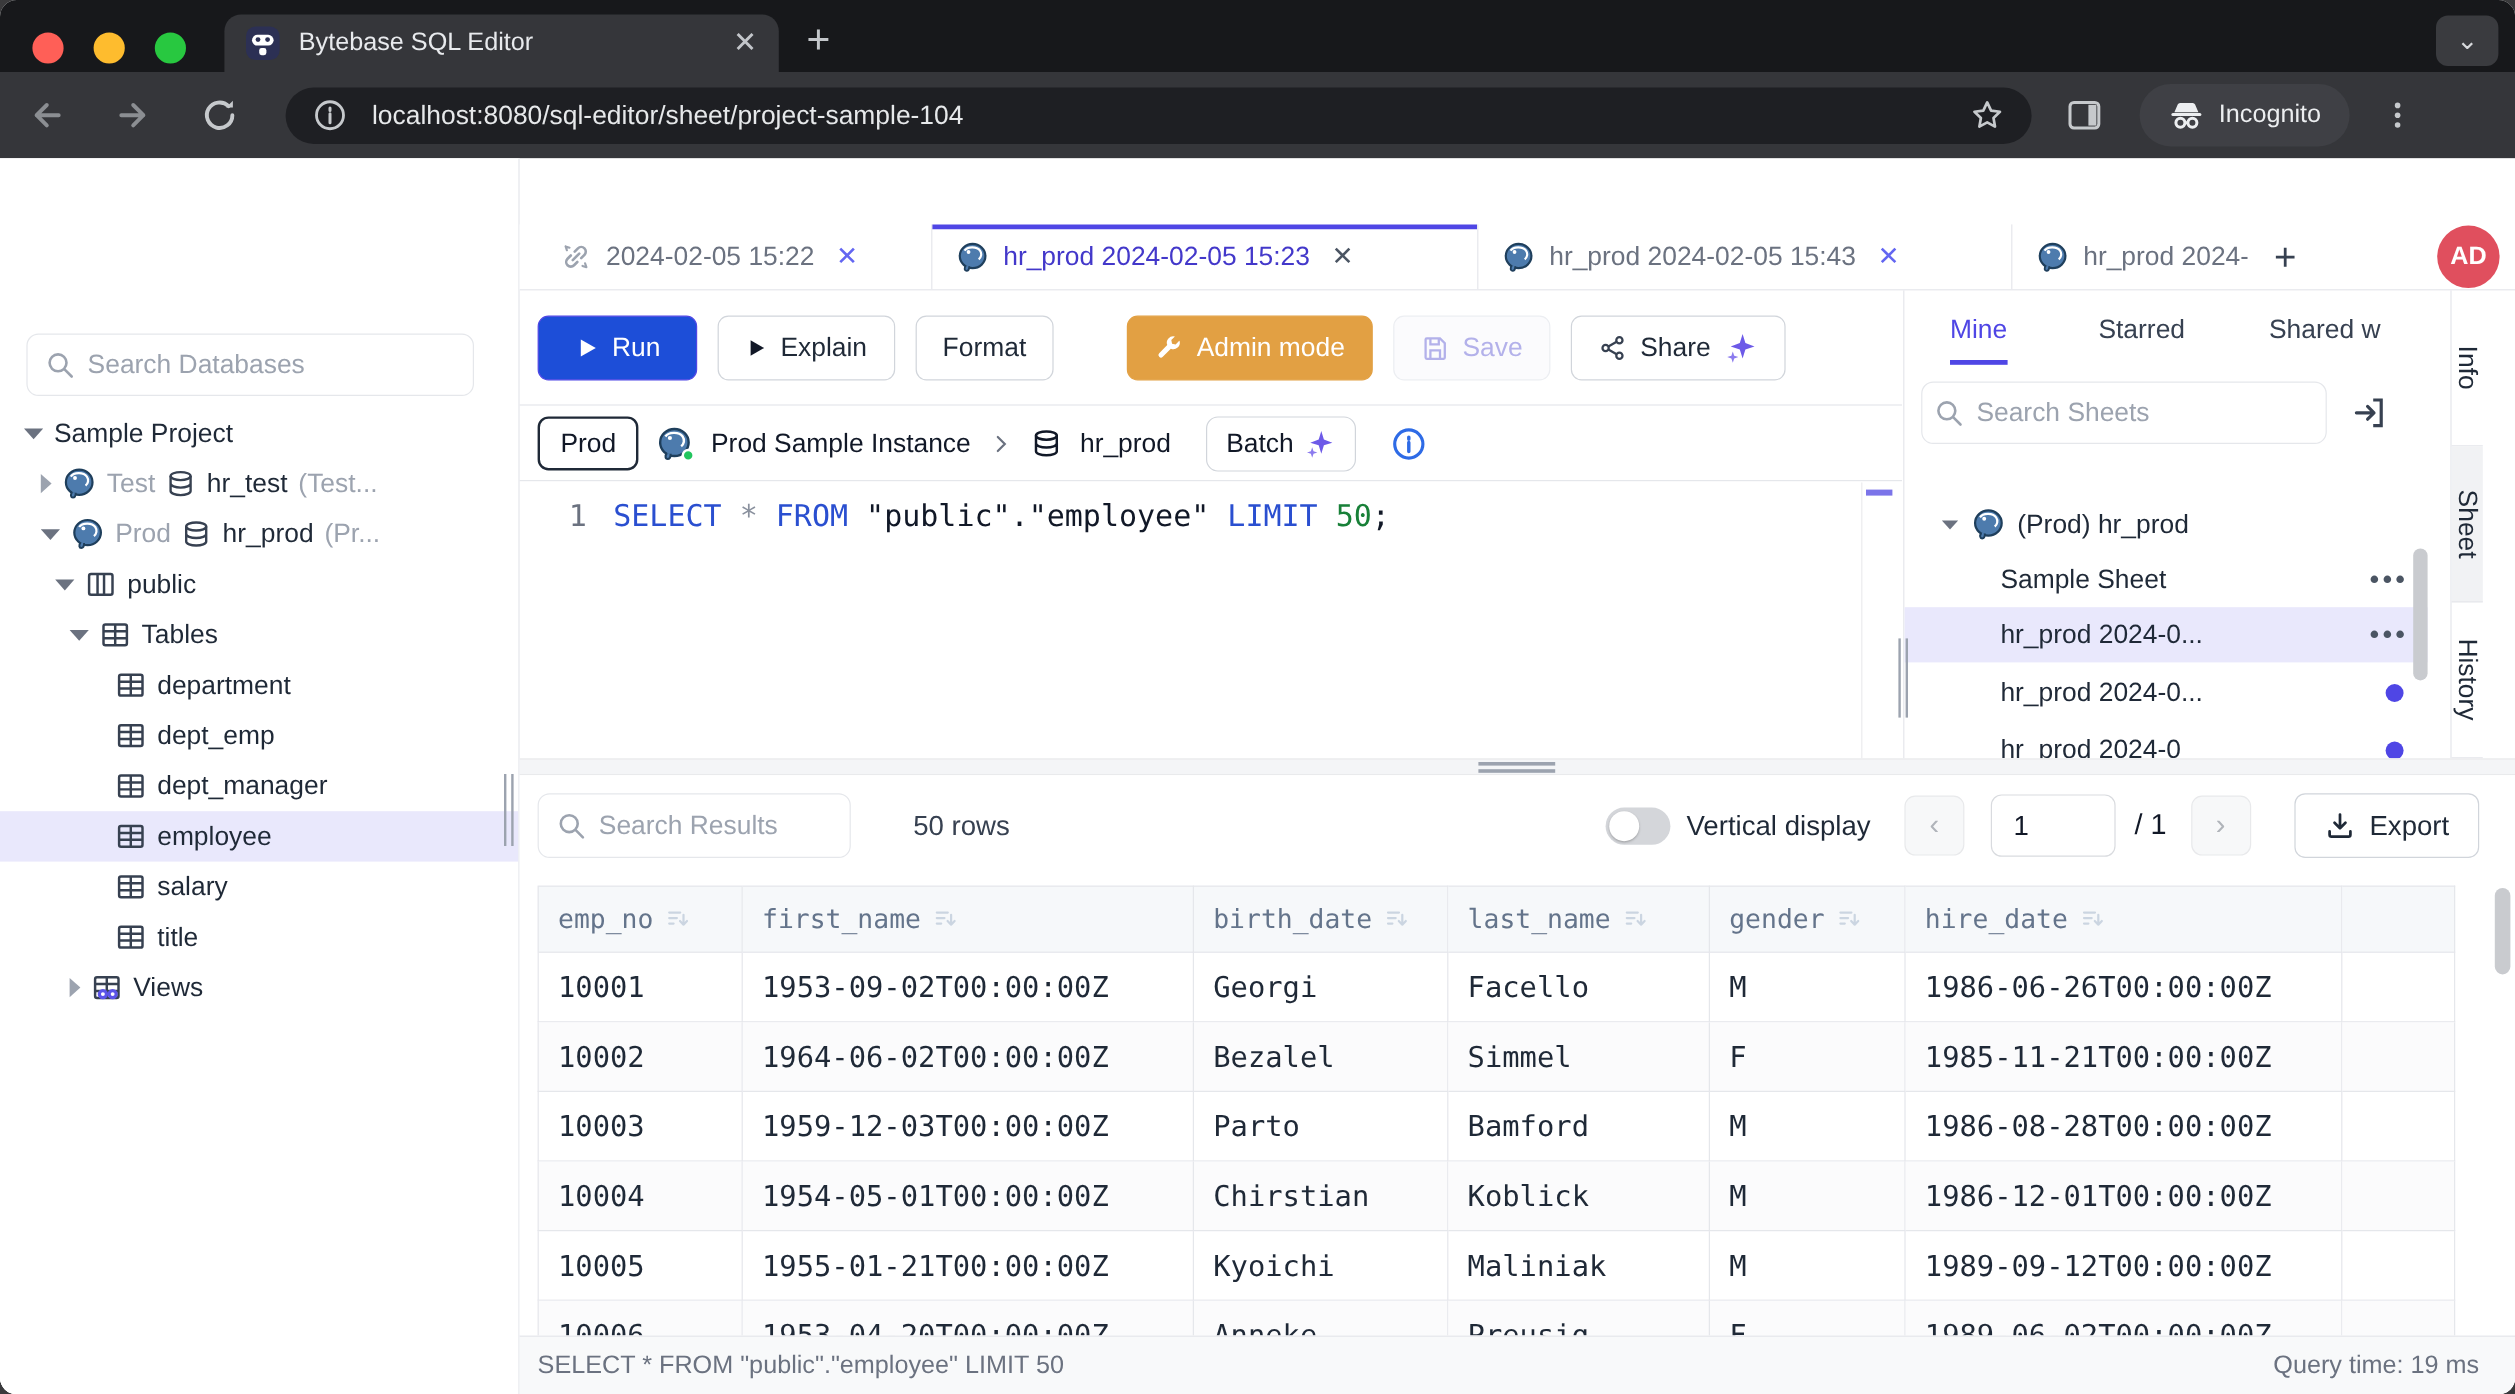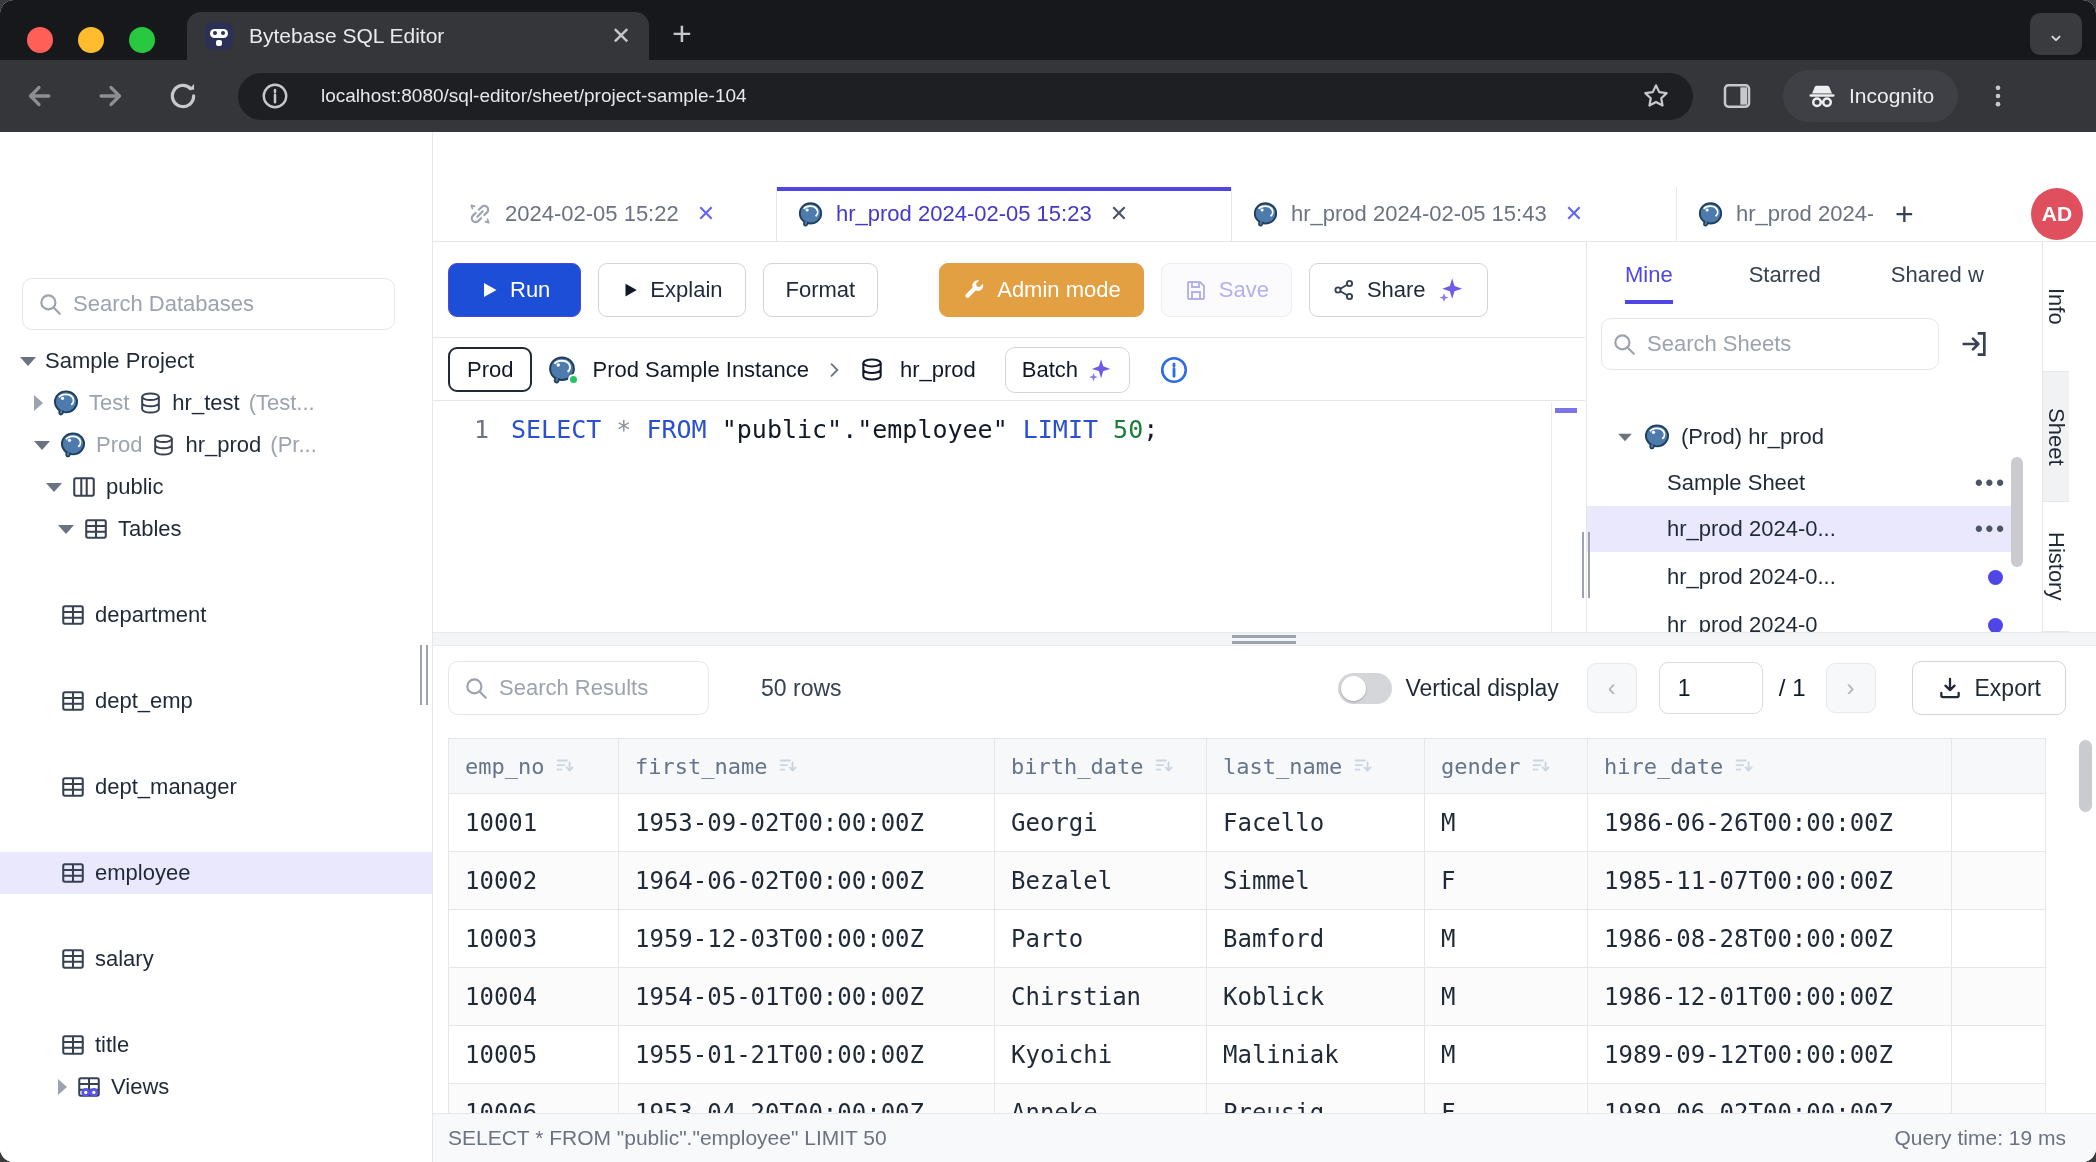--- a/index.html
+++ b/index.html
@@ -18,40 +18,40 @@
   .bchev { position:absolute; right:14px; top:13px; width:52px; height:42px; background:#3a3b3f; border-radius:10px; color:#d7d9dc; display:flex; align-items:center; justify-content:center; font-size:22px; }
   .favicon { width:28px; height:28px; border-radius:8px; background:#2c3054; position:relative; flex:none; }
   .favicon::before { content:""; position:absolute; left:5px; top:7px; width:18px; height:9px; border-radius:5px; background:#fff; }
   .favicon::after { content:""; position:absolute; left:11px; top:18px; width:6px; height:6px; background:#fff; border-radius:2px; }
   .favicon .eye { position:absolute; top:9px; width:4px; height:4px; border-radius:50%; background:#2c3054; }
   .favicon .eye.l{left:8px;} .favicon .eye.r{left:16px;}
 
   .chrome-bar { position:absolute; left:0; top:60px; width:100%; height:72px; background:#35363a; display:flex; align-items:center; padding:0 22px; }
   .nav-ic { width:34px; height:34px; margin-right:38px; flex:none; }
   .omnibox { height:47px; background:#1e1f23; border-radius:24px; flex:1; max-width:1455px; display:flex; align-items:center; padding:0 22px; margin-right:28px; }
-  .omni-url { color:#e6e8ea; font-size:19px; margin-left:31px; flex:1; white-space:nowrap; overflow:hidden; }
+  .omni-url { color:#e6e8ea; font-size:22px; margin-left:20px; flex:1; white-space:nowrap; overflow:hidden; }
   .chip-incog { height:52px; background:#3f4045; border-radius:26px; display:flex; align-items:center; gap:12px; padding:0 24px; color:#eceef0; font-size:21px; margin:0 26px 0 30px; }
 
   
   .app { position:absolute; left:0; top:132px; width:2096px; height:1030px; background:#fff; }
 
   
   .sidebar { position:absolute; left:0; top:0; width:433px; height:1030px; background:#fff; border-right:1px solid #e5e7eb; overflow:hidden; }
   .sb-header { position:absolute; left:0; top:48px; width:100%; height:72px; background:#f3f4f6; display:flex; align-items:center; padding:0 14px; }
   .seg-active { width:158px; height:56px; background:#fff; border-radius:10px; box-shadow:0 1px 3px rgba(0,0,0,.14); display:flex; align-items:center; justify-content:center; font-size:22px; color:#111827; font-weight:500; }
   .seg-rest { flex:1; text-align:center; font-size:22px; color:#374151; }
   .sb-search { position:absolute; left:22px; top:146px; width:373px; height:52px; border:1px solid #e5e7eb; border-radius:10px; display:flex; align-items:center; padding:0 14px; gap:10px; background:#fff; }
   .ph { color:#9ca3af; font-size:22px; }
   .tree { position:absolute; left:0; top:208px; width:100%; }
   .trow { height:42px; display:flex; align-items:center; gap:9px; font-size:22px; color:#1f2937; white-space:nowrap; overflow:hidden; }
   .trow.sel { background:#e9e8fc;text-align:center; }
   .muted { color:#9ca3af; }
   .car-d { width:0; height:0; border-left:8px solid transparent; border-right:8px solid transparent; border-top:9px solid #6b7280; flex:none; }
   .car-r { width:0; height:0; border-top:8px solid transparent; border-bottom:8px solid transparent; border-left:9px solid #9ca3af; flex:none; }
-  .p0{padding-left:20px;} .p1{padding-left:34px;} .p2{padding-left:46px;} .p3{padding-left:58px;} .p4{padding-left:60px;margin-top:44px;}
+  .p0{padding-left:20px;} .p1{padding-left:34px;} .p2{padding-left:46px;} .p3{padding-left:58px;} .p4{padding-left:96px;}
   .sb-handle { position:absolute; left:420px; top:513px; width:10px; height:60px; display:flex; gap:4px; }
   .sb-handle i, .v-handle i { display:block; width:2px; height:100%; background:#9ca3af; }
 
   
   .main { position:absolute; left:433px; top:0; width:1663px; height:1030px; }
   .tabstrip { position:absolute; left:0; top:55px; width:100%; height:55px; border-bottom:1px solid #e5e7eb; display:flex; align-items:stretch; padding-left:14px; background:#fff; }
   .etab { display:flex; align-items:center; gap:12px; padding:0 20px; border-right:1px solid #e5e7eb; font-size:22px; color:#6b7280; white-space:nowrap; overflow:hidden; }
   .etab.active { color:#4338ca; box-shadow:inset 0 4px 0 #4f46e5; }
   .etab .x { font-size:22px; color:#6366f1; margin-left:6px; }
   .etab.active .x { color:#4b5563; }
@@ -595,21 +595,21 @@
             <div class="gcell">M</div>
             <div class="gcell">1986-06-26T00:00:00Z</div>
             <div class="gcell"></div>
           </div>
           <div class="grow alt">
             <div class="gcell">10002</div>
             <div class="gcell">1964-06-02T00:00:00Z</div>
             <div class="gcell">Bezalel</div>
             <div class="gcell">Simmel</div>
             <div class="gcell">F</div>
-            <div class="gcell">1985-11-07T00:00:00Z</div>
+            <div class="gcell">1985-11-21T00:00:00Z</div>
             <div class="gcell"></div>
           </div>
           <div class="grow">
             <div class="gcell">10003</div>
             <div class="gcell">1959-12-03T00:00:00Z</div>
             <div class="gcell">Parto</div>
             <div class="gcell">Bamford</div>
             <div class="gcell">M</div>
             <div class="gcell">1986-08-28T00:00:00Z</div>
             <div class="gcell"></div>

